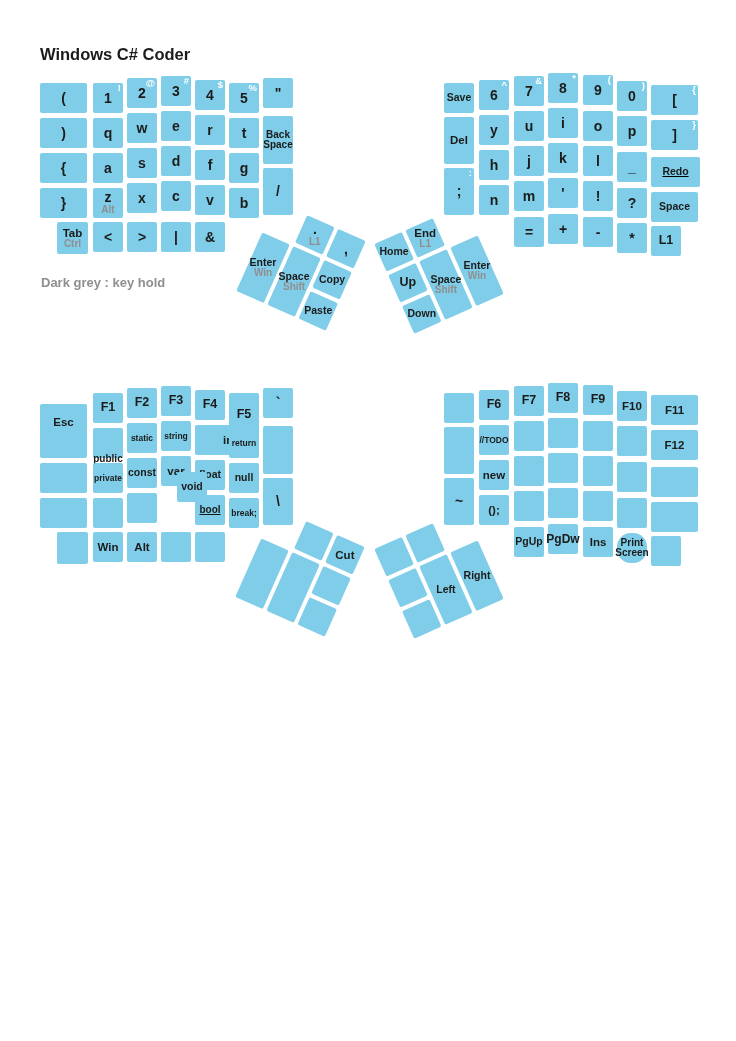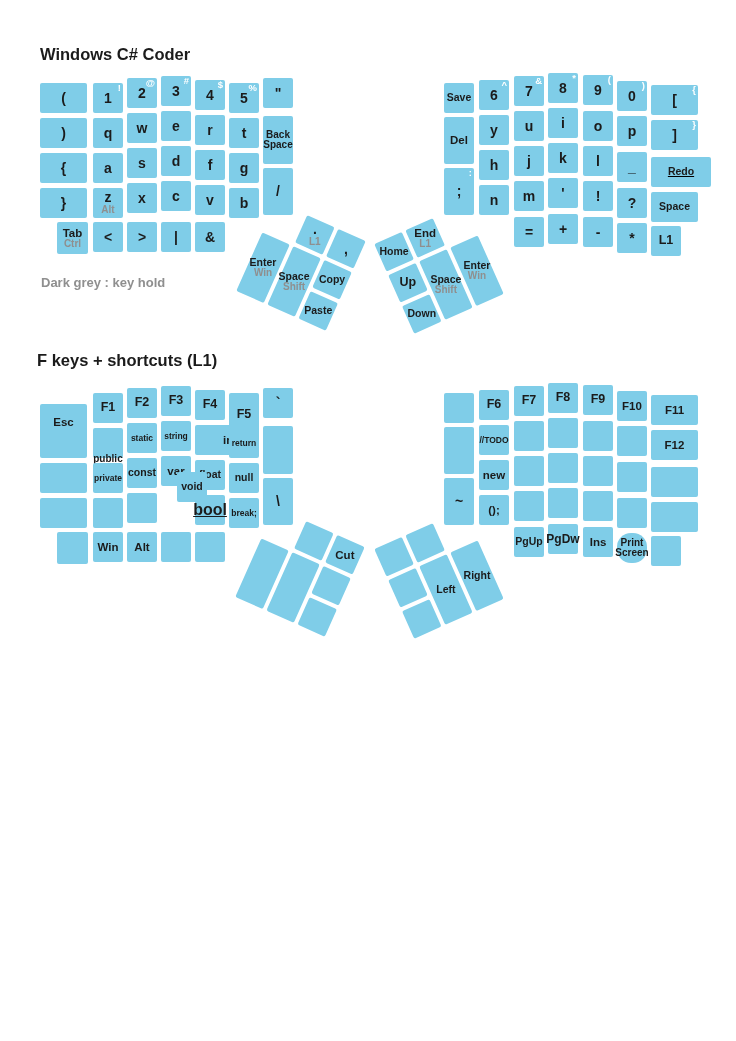--- a/index.html
+++ b/index.html
@@ -18,21 +18,20 @@
   .shift { position:absolute; top:0px; right:2px; color:var(--shift,#ffffff); font-weight:bold; font-size:9.5px; }
   .cluster { position:absolute; width:98px; height:98px; transform-origin:50% 50%; }
   .cluster .tap, .cluster .hold { white-space:nowrap; }
 </style>
 </head>
 <body>
 
 <div id="canvas">
   <div class="title" id="layer1-title">Windows C# Coder</div>
   <div id="legend-note">Dark grey : key hold</div>
-  <div class="title" id="layer2-title">F keys + shortcuts (L1)</div>
   <div id="keys-root">
       <div class="key" style="left: 40px; top: 83px; width: 47px; height: 30px;">
         <div class="key-inner">
           <span class="tap" style="font-size: 14px;">(</span>
         </div>
       </div>
       <div class="key" style="left: 93px; top: 83px; width: 30px; height: 30px;">
         <div class="key-inner">
           <span class="shift">!</span>
           <span class="tap" style="font-size: 14px;">1</span>
@@ -296,21 +295,21 @@
       <div class="key" style="left: 583px; top: 146px; width: 30px; height: 30px;">
         <div class="key-inner">
           <span class="tap" style="font-size: 14px;">l</span>
         </div>
       </div>
       <div class="key" style="left: 617px; top: 152px; width: 30px; height: 30px;">
         <div class="key-inner">
           <span class="tap" style="font-size: 14px;">_</span>
         </div>
       </div>
-      <div class="key" style="left: 651px; top: 157px; width: 60px; height: 30px; text-decoration: underline;">
+      <div class="key" style="left: 651px; top: 157px; width: 49px; height: 30px; text-decoration: underline;">
         <div class="key-inner">
           <span class="tap" style="font-size: 10.5px;">Redo</span>
         </div>
       </div>
       <div class="key" style="left: 479px; top: 185px; width: 30px; height: 30px;">
         <div class="key-inner">
           <span class="tap" style="font-size: 14px;">n</span>
         </div>
       </div>
       <div class="key" style="left: 514px; top: 181px; width: 30px; height: 30px;">
@@ -541,21 +540,21 @@
       <div class="key" style="left: 127px; top: 493px; width: 30px; height: 30px;">
         <div class="key-inner"></div>
       </div>
       <div class="key" style="left: 161px; top: 472px; width: 30px; height: 30px; margin-left: 16px;">
         <div class="key-inner">
           <span class="tap" style="font-size: 10.5px;">void</span>
         </div>
       </div>
       <div class="key" style="left: 195px; top: 495px; width: 30px; height: 30px;">
         <div class="key-inner">
-          <span class="tap" style="font-size: 16px; text-decoration: underline;">bool</span>
+          <span class="tap" style="font-size: 10px; text-decoration: underline;">bool</span>
         </div>
       </div>
       <div class="key" style="left: 229px; top: 498px; width: 30px; height: 30px;">
         <div class="key-inner">
           <span class="tap" style="font-size: 8.5px;">break;</span>
         </div>
       </div>
       <div class="key" style="left: 57px; top: 532px; width: 31px; height: 32px;">
         <div class="key-inner"></div>
       </div>

